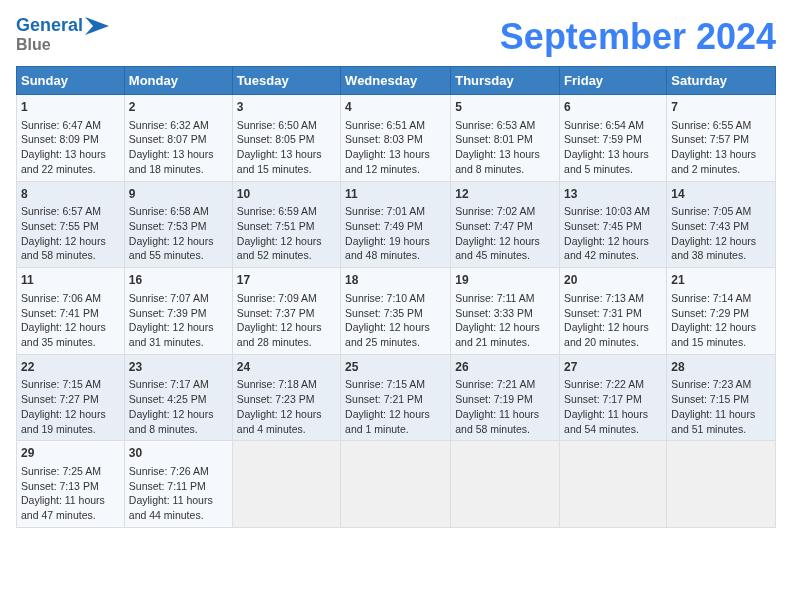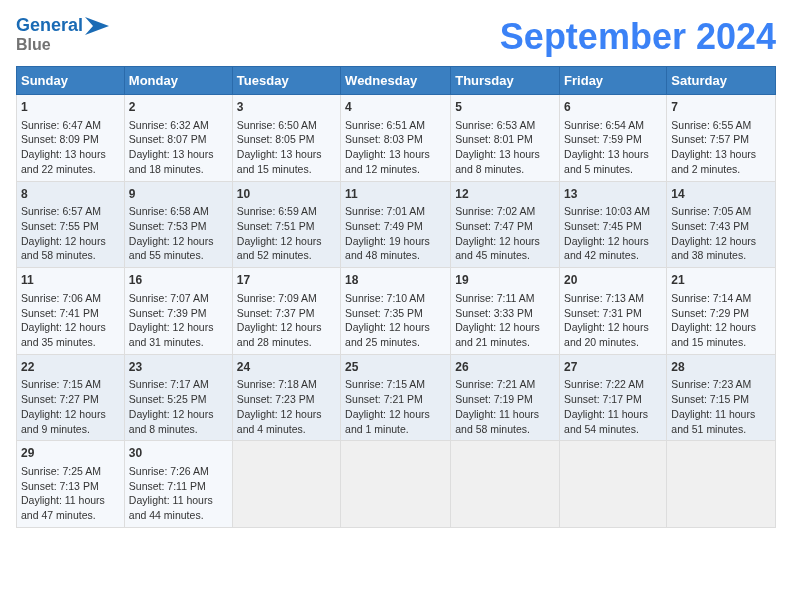--- a/index.html
+++ b/index.html
@@ -126,22 +126,22 @@
       <tr>
         <td><span class="day-num">11</span><span>Sunrise: 7:06 AM</span><br><span>Sunset: 7:41 PM</span><br><span>Daylight: 12 hours and 35 minutes.</span></td>
         <td><span class="day-num">16</span><span>Sunrise: 7:07 AM</span><br><span>Sunset: 7:39 PM</span><br><span>Daylight: 12 hours and 31 minutes.</span></td>
         <td><span class="day-num">17</span><span>Sunrise: 7:09 AM</span><br><span>Sunset: 7:37 PM</span><br><span>Daylight: 12 hours and 28 minutes.</span></td>
         <td><span class="day-num">18</span><span>Sunrise: 7:10 AM</span><br><span>Sunset: 7:35 PM</span><br><span>Daylight: 12 hours and 25 minutes.</span></td>
         <td><span class="day-num">19</span><span>Sunrise: 7:11 AM</span><br><span>Sunset: 3:33 PM</span><br><span>Daylight: 12 hours and 21 minutes.</span></td>
         <td><span class="day-num">20</span><span>Sunrise: 7:13 AM</span><br><span>Sunset: 7:31 PM</span><br><span>Daylight: 12 hours and 20 minutes.</span></td>
         <td><span class="day-num">21</span><span>Sunrise: 7:14 AM</span><br><span>Sunset: 7:29 PM</span><br><span>Daylight: 12 hours and 15 minutes.</span></td>
       </tr>
       <tr>
-        <td><span class="day-num">22</span><span>Sunrise: 7:15 AM</span><br><span>Sunset: 7:27 PM</span><br><span>Daylight: 12 hours and 9 minutes.</span></td>
-        <td><span class="day-num">23</span><span>Sunrise: 7:17 AM</span><br><span>Sunset: 5:25 PM</span><br><span>Daylight: 12 hours and 8 minutes.</span></td>
+        <td><span class="day-num">22</span><span>Sunrise: 7:15 AM</span><br><span>Sunset: 7:27 PM</span><br><span>Daylight: 12 hours and 19 minutes.</span></td>
+        <td><span class="day-num">23</span><span>Sunrise: 7:17 AM</span><br><span>Sunset: 4:25 PM</span><br><span>Daylight: 12 hours and 8 minutes.</span></td>
         <td><span class="day-num">24</span><span>Sunrise: 7:18 AM</span><br><span>Sunset: 7:23 PM</span><br><span>Daylight: 12 hours and 4 minutes.</span></td>
         <td><span class="day-num">25</span><span>Sunrise: 7:15 AM</span><br><span>Sunset: 7:21 PM</span><br><span>Daylight: 12 hours and 1 minute.</span></td>
         <td><span class="day-num">26</span><span>Sunrise: 7:21 AM</span><br><span>Sunset: 7:19 PM</span><br><span>Daylight: 11 hours and 58 minutes.</span></td>
         <td><span class="day-num">27</span><span>Sunrise: 7:22 AM</span><br><span>Sunset: 7:17 PM</span><br><span>Daylight: 11 hours and 54 minutes.</span></td>
         <td><span class="day-num">28</span><span>Sunrise: 7:23 AM</span><br><span>Sunset: 7:15 PM</span><br><span>Daylight: 11 hours and 51 minutes.</span></td>
       </tr>
       <tr>
         <td><span class="day-num">29</span><span>Sunrise: 7:25 AM</span><br><span>Sunset: 7:13 PM</span><br><span>Daylight: 11 hours and 47 minutes.</span></td>
         <td><span class="day-num">30</span><span>Sunrise: 7:26 AM</span><br><span>Sunset: 7:11 PM</span><br><span>Daylight: 11 hours and 44 minutes.</span></td>
         <td class="empty-cell"></td>

